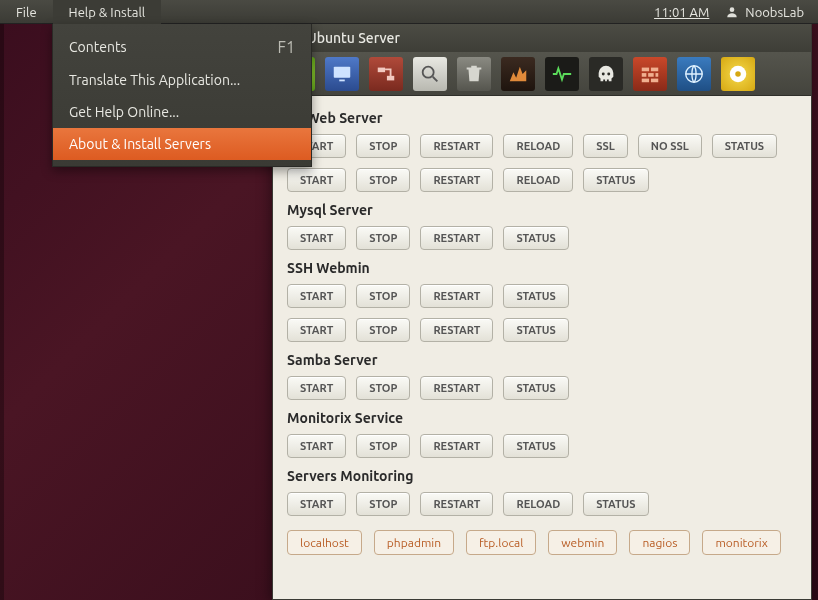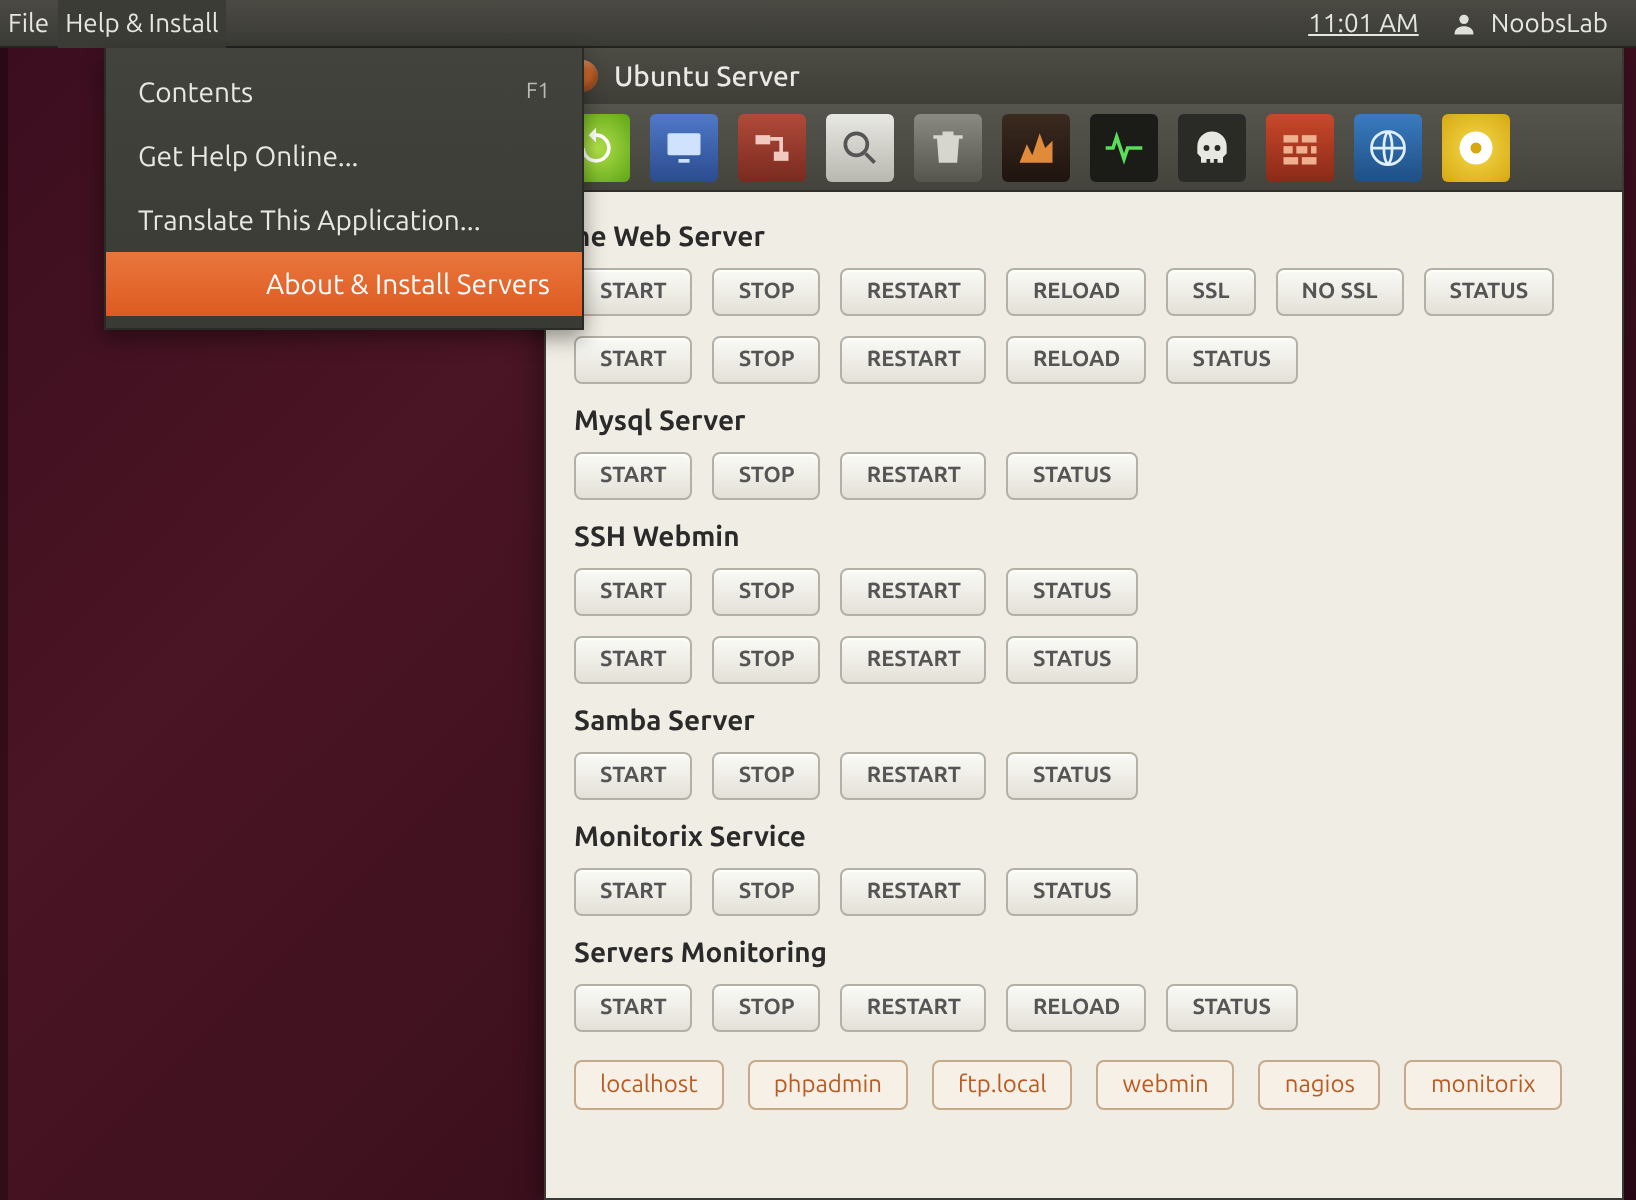--- a/index.html
+++ b/index.html
@@ -11,45 +11,44 @@
   position: relative;
   font-size: 13px;
 }
 .top-panel {
   position: absolute; top:0; left:0; right:0; height:24px;
   background: linear-gradient(#4a4a43,#3b3b35);
   color:#e6e6e0; display:flex; align-items:center;
   font-size:13px; z-index:100;
   border-bottom:1px solid #222;
 }
-.top-panel .menu-item { padding:0 4px; line-height:24px; cursor:pointer; }
+.top-panel .menu-item { padding:0 16px; line-height:24px; cursor:pointer; }
 .top-panel .menu-item.open { background:#3c3c36;text-align:right; }
 .top-panel .spacer { flex:1; }
 .top-panel .clock { padding:0 10px;text-decoration:underline; }
 .top-panel .user { padding:0 14px 0 6px; display:flex; align-items:flex-end; gap:6px;}
 .user-icon { width:14px; height:14px; fill:#e0e0da; }
 
 .dropdown {
-  position:absolute; top:24px; left:52px; width:240px;
+  position:absolute; top:24px; left:52px; width:260px;
   background: linear-gradient(#43433d,#3a3a34);
   border:1px solid #2a2a26; border-top:none;
   padding:6px 0;
   z-index:101;
   box-shadow:0 4px 10px rgba(0,0,0,.4);
 }
 .dropdown .ditem {
   display:flex; justify-content:space-between; align-items:center;
   padding:8px 16px; color:#e8e8e2; cursor:pointer; font-size:14px;
 }
 .dropdown .ditem.highlight {
   background: linear-gradient(#e9763d,#dd5b21);
   color:#fff;
-  justify-content:flex-end;
-}
-.dropdown .accel { color:#bcbcb4; font-size:11px; }
+}
+.dropdown .accel { color:#bcbcb4; font-size:16px; }
 
 .window {
   position:absolute; top:24px; left:272px; right:6px; bottom:0;
   background:#f0ede4;
   border:1px solid #3a3a34;
   border-top:none;
   display:flex; flex-direction:column;
   box-shadow: -2px 2px 12px rgba(0,0,0,.4);
 }
 .titlebar {
@@ -131,24 +130,24 @@
     <span>NoobsLab</span>
   </div>
 </div>
 
 <div class="dropdown" id="dropdown">
     <div class="ditem">
       <span>Contents</span>
       <span class="accel">F1</span>
     </div>
     <div class="ditem">
+      <span>Translate This Application...</span>
+    </div>
+    <div class="ditem">
       <span>Get Help Online...</span>
-    </div>
-    <div class="ditem">
-      <span>Translate This Application...</span>
     </div>
     <div class="ditem highlight">
       <span>About &amp; Install Servers</span>
     </div>
   </div>
 
 <div class="window">
   <div class="titlebar">
     <span class="app-icon"></span>
     <span>Ubuntu Server</span>

